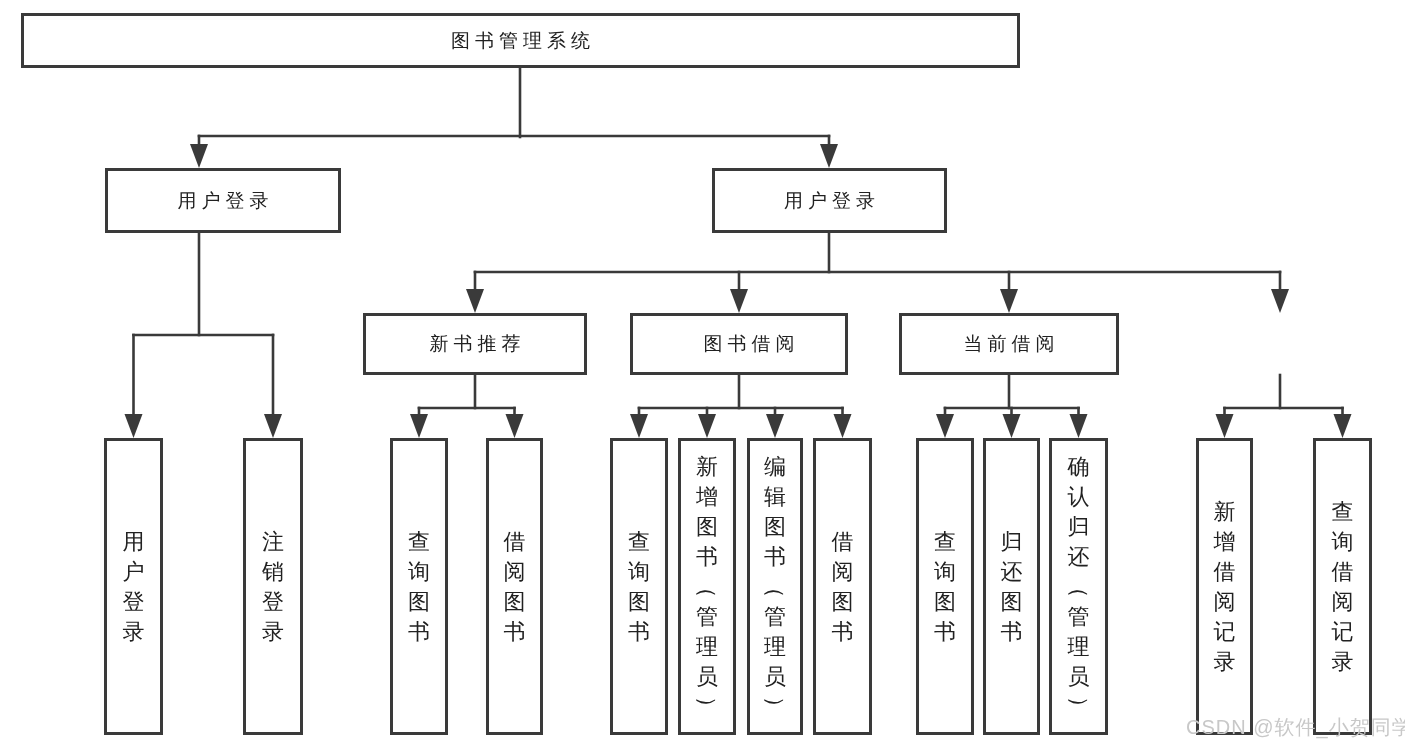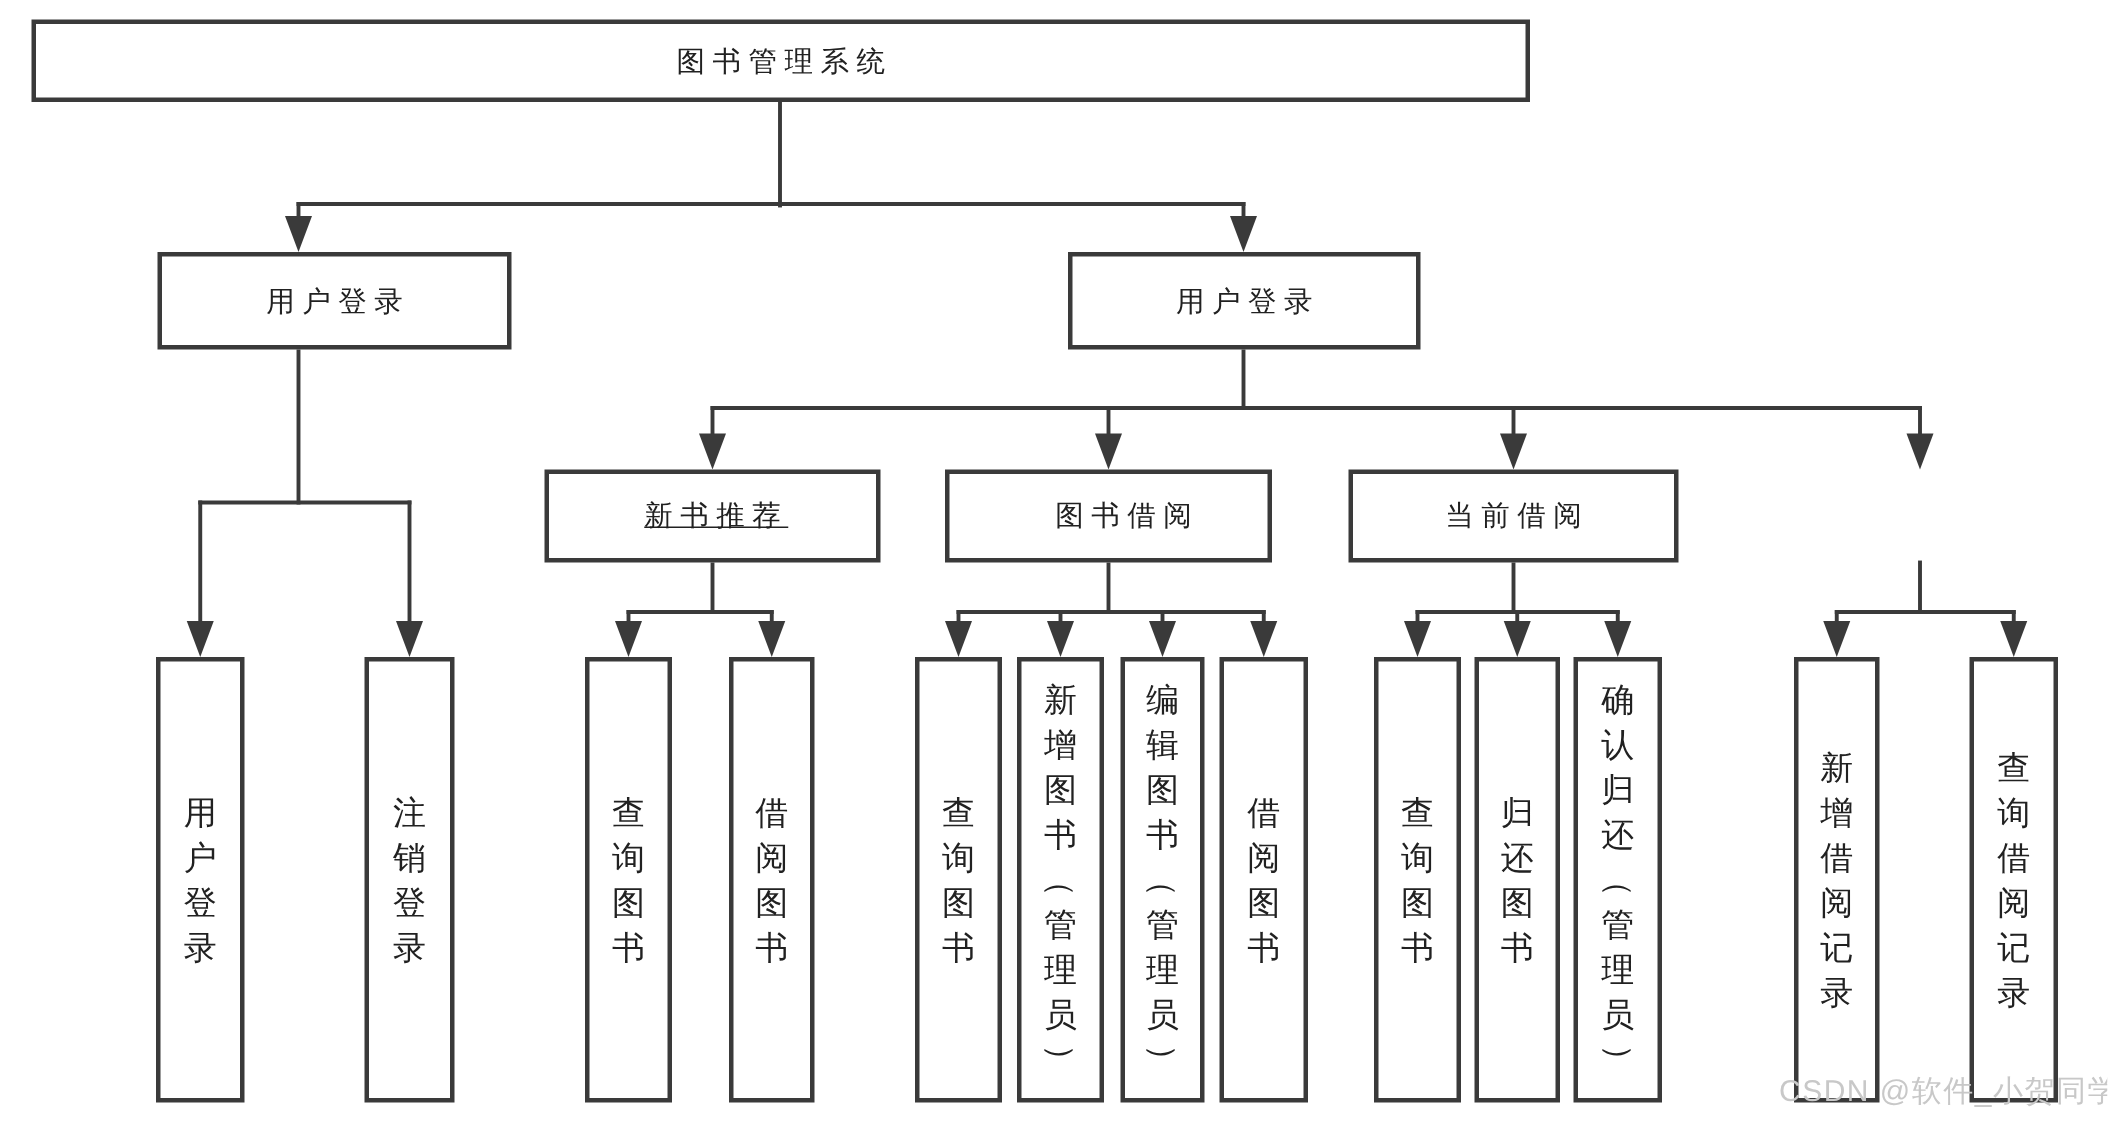--- a/index.html
+++ b/index.html
@@ -103,21 +103,21 @@
     <span>图书管理系统</span>
   </div>
 
   <div class="hbox lv2a">
     <span>用户登录</span>
   </div>
   <div class="hbox lv2b">
     <span>用户登录</span>
   </div>
 
-  <div class="hbox lv3" style="left:363px;width:224px;text-decoration:underline;">
+  <div class="hbox lv3" style="left:363px;width:224px;">
     <span>新书推荐</span>
   </div>
   <div class="hbox lv3" style="left:630px;width:218px;padding-left:20px;">
     <span>图书借阅</span>
   </div>
   <div class="hbox lv3" style="left:899px;width:220px;">
     <span>当前借阅</span>
   </div>
 
   <div class="leaf" style="left:104px;width:59px;">

